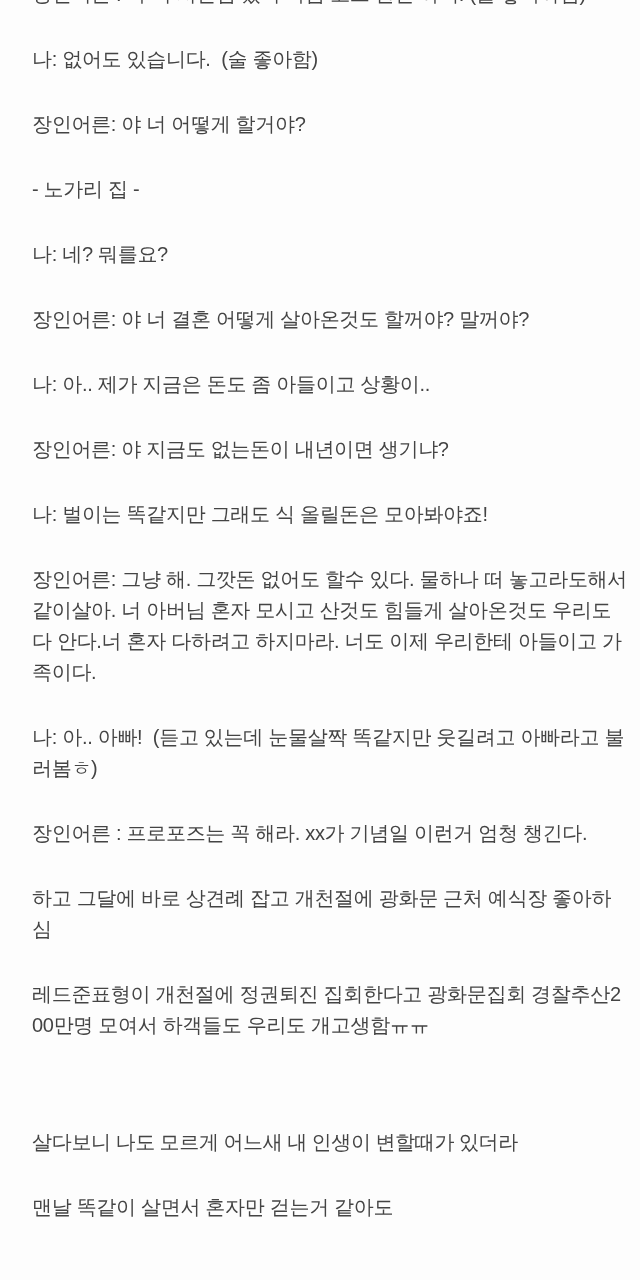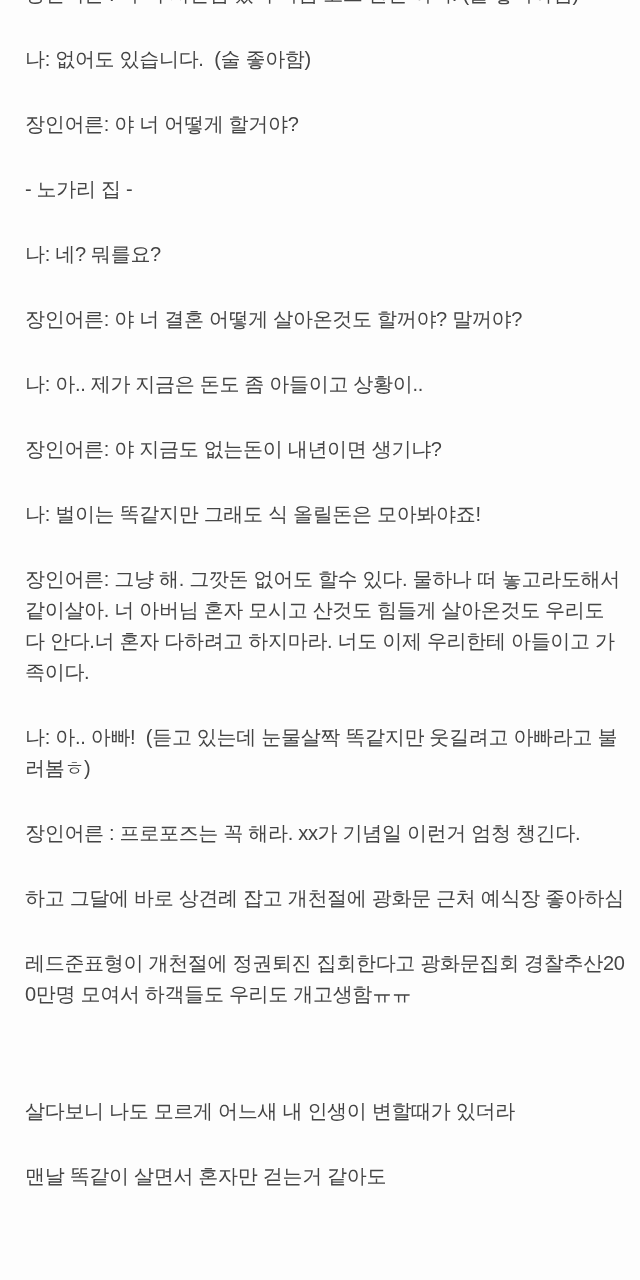--- a/index.html
+++ b/index.html
@@ -14,31 +14,32 @@
     box-sizing: border-box;
     width: 640px;
     padding: 0 12px 0 17px;
     margin-top: -21px;
     font-family: "Liberation Sans", "DejaVu Sans", sans-serif;
     font-size: 20px;
     line-height: 31px;
     color: #444444;
   }
   .post-body p {
-    margin: 34px 0 0 8px;
+    margin: 34px 0 0 15px;
     white-space: pre-wrap;
     word-break: break-all;
     letter-spacing: -0.3px;
   }
   .post-body p:first-child {
     margin-top: 0;
   }
   
   .post-body p.gap-large {
     margin-top: 86px;
+    font-family: Liberation Serif, serif;
   }
 </style>
 </head>
 <body>
 
 <main class="post-body">
   <p>장인어른 : 야 너 시간됨 있니 다음 코스 한잔 하지. (술 좋아하심)</p>
   <p>나: 없어도 있습니다.  (술 좋아함)</p>
   <p>장인어른: 야 너 어떻게 할거야?</p>
   <p>- 노가리 집 -</p>

